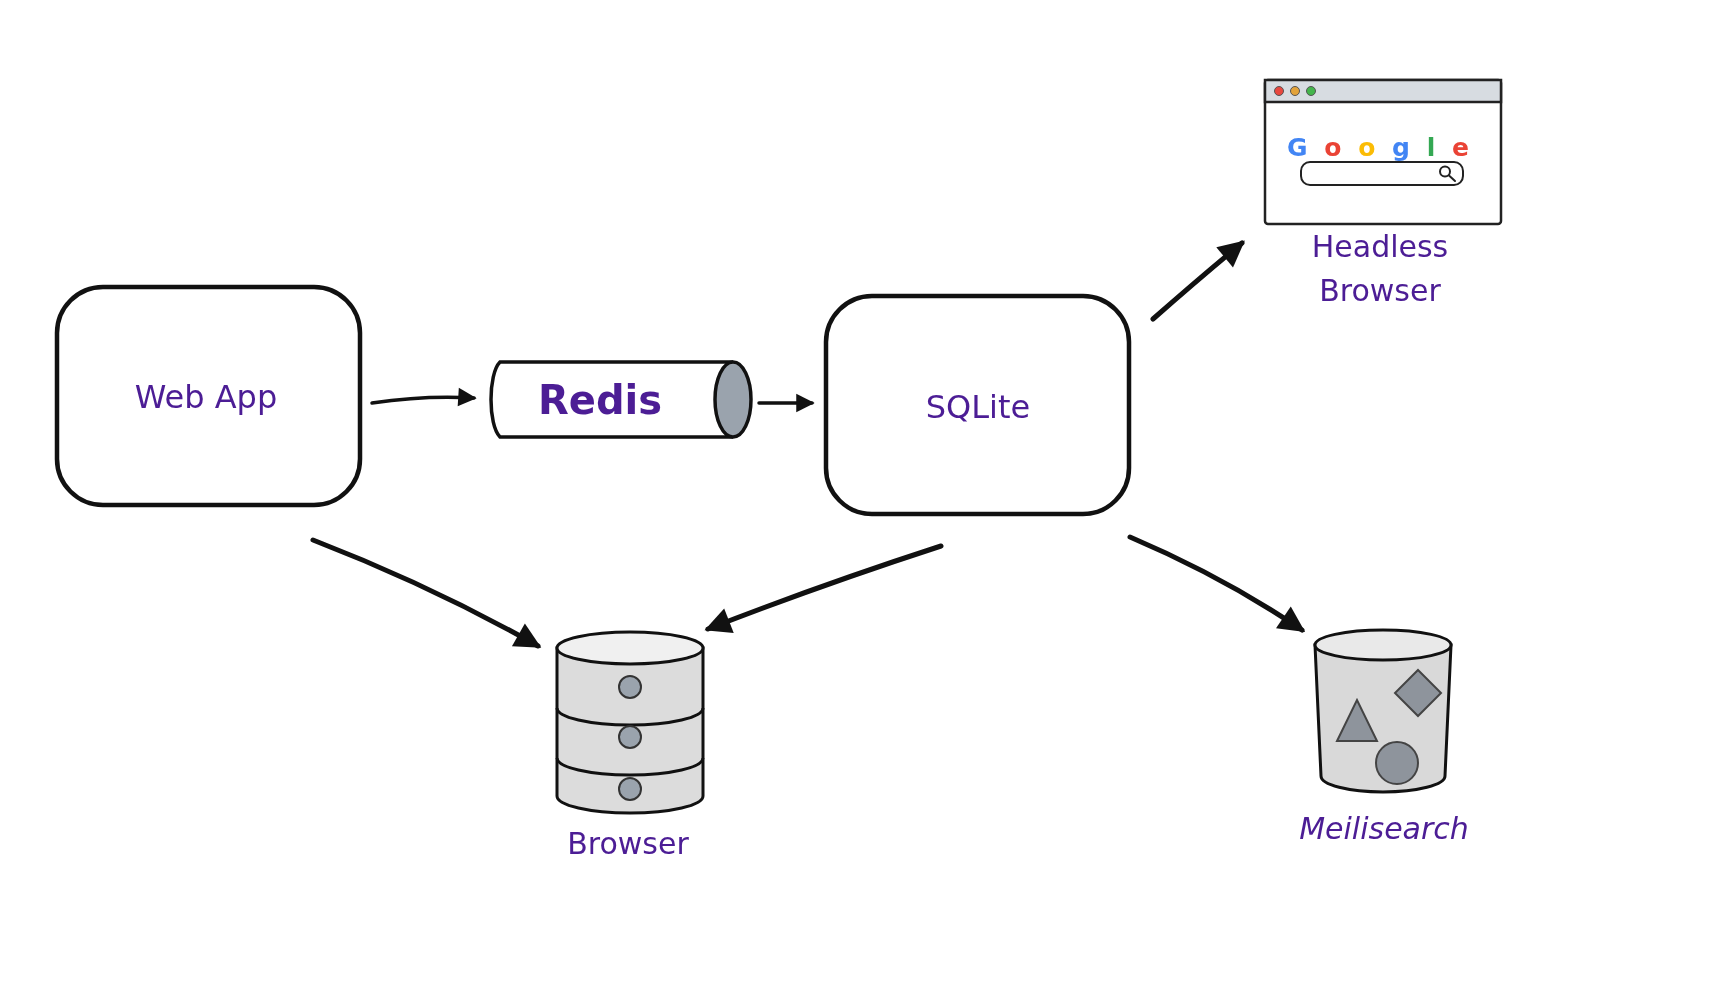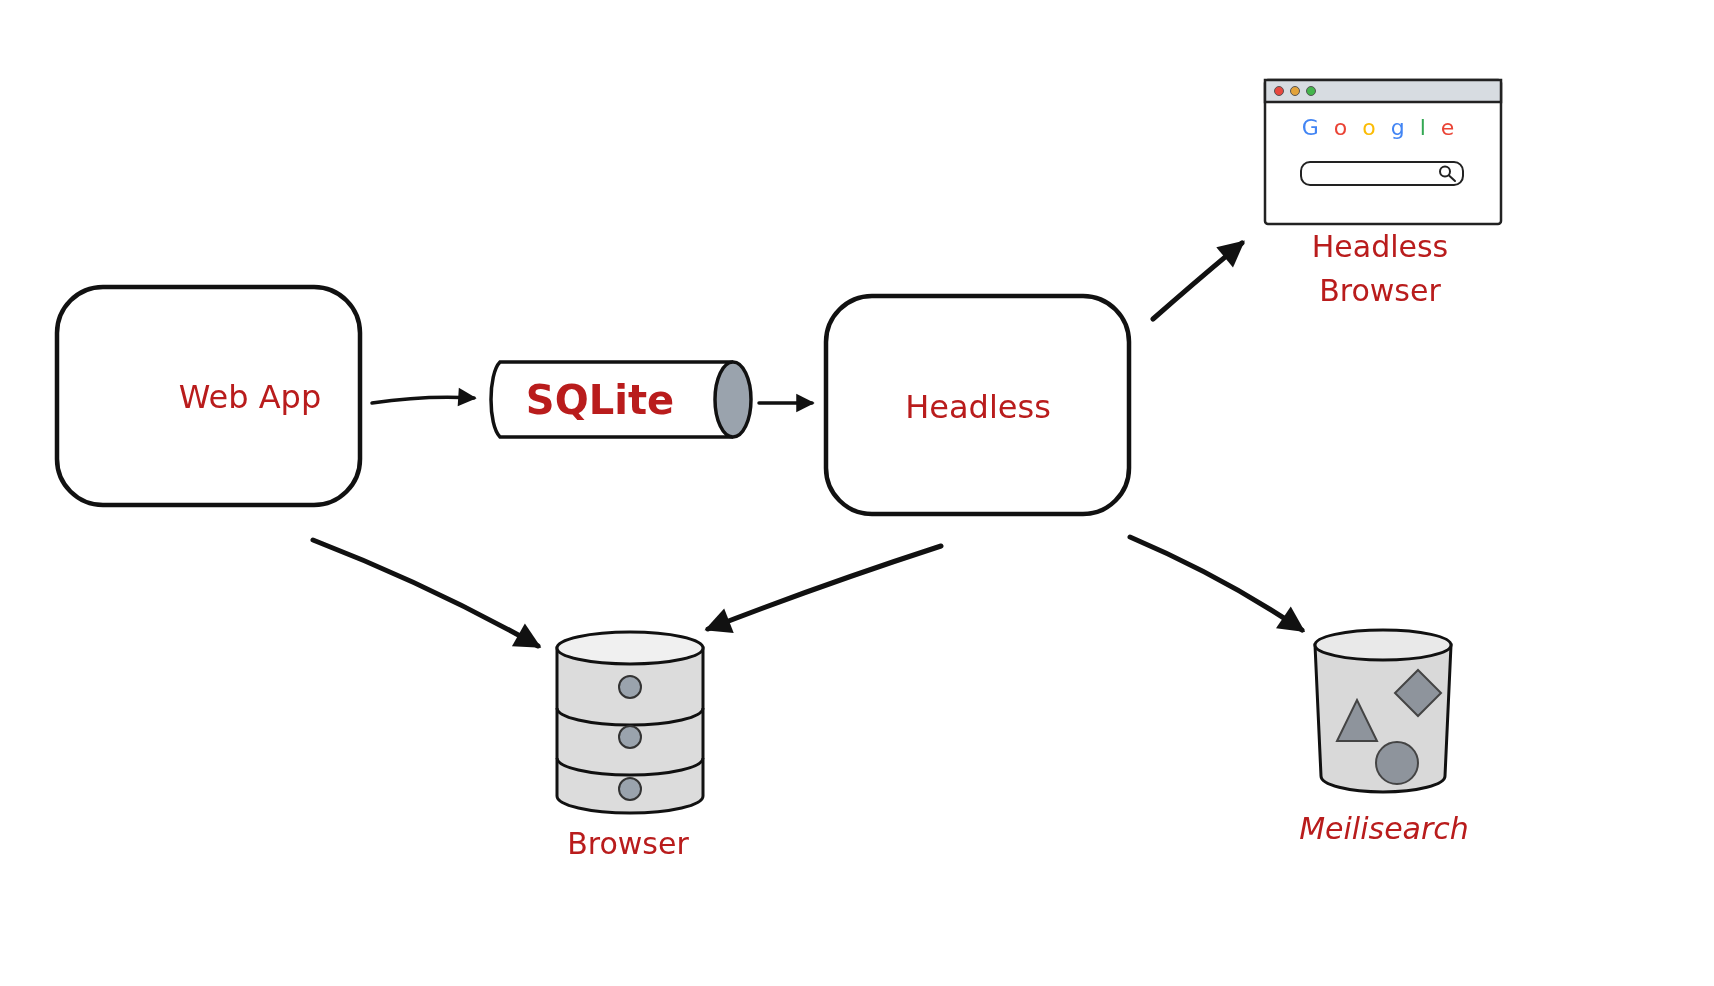--- a/index.html
+++ b/index.html
@@ -7,36 +7,36 @@
     position:relative;
     width:1714px;height:986px;
     background:#ffffff;
     overflow:hidden;
     font-family:"DejaVu Sans", sans-serif;
   }
   .diagram-svg{position:absolute;left:0;top:0;}
   .label{
     position:absolute;
     transform:translate(-50%,-50%);
-    color:#b91c1c;
+    color:#4c1d95;
     text-align:center;
     white-space:nowrap;
     font-family:"DejaVu Sans", sans-serif;
   }
-  .lbl-webapp   {left:206px;  top:397px; font-size:32px; font-weight:500;margin-left:44px;}
+  .lbl-webapp   {left:206px;  top:397px; font-size:32px; font-weight:500;}
   .lbl-redis    {left:600px;  top:400px; font-size:40px; font-weight:600;}
   .lbl-workers  {left:978px;  top:407px; font-size:32px; font-weight:500;}
   .lbl-headless {left:1380px; top:268px; font-size:30px; font-weight:500;
                  width:180px; white-space:normal; line-height:1.45;}
   .lbl-sqlite   {left:628px;  top:843px; font-size:30px; font-weight:500;}
   .lbl-meili    {left:1384px; top:828px; font-size:30px; font-weight:500;font-style:italic;}
   .google-logo{
-    position:absolute;left:1380px;top:127px;
+    position:absolute;left:1380px;top:147px;
     transform:translate(-50%,-50%);
-    font-size:22px;font-weight:normal;letter-spacing:4px;
+    font-size:25px;font-weight:bold;letter-spacing:4px;
     font-family:"DejaVu Sans", sans-serif;
   }
   .google-logo span{display:inline-block;}
 </style>
 </head>
 <body>
 
 <div class="canvas">
 
   <svg class="diagram-svg" width="1714" height="986" viewBox="0 0 1714 986">
@@ -88,22 +88,22 @@
     <g>
       <path d="M1315,645 L1321,776 A62,16 0 0 0 1445,776 L1451,645 Z" fill="#d9d9d9" stroke="#111111" stroke-width="3"></path>
       <ellipse cx="1383" cy="645" rx="68" ry="15" fill="#e9e9e9" stroke="#111111" stroke-width="3"></ellipse>
       <path d="M1337,741 L1357,700 L1377,741 Z" fill="#8e949c" stroke="#444444" stroke-width="2"></path>
       <path d="M1418,670 L1441,693 L1418,716 L1395,693 Z" fill="#8e949c" stroke="#444444" stroke-width="2"></path>
       <circle cx="1397" cy="763" r="21" fill="#8e949c" stroke="#444444" stroke-width="2"></circle>
     </g>
   </svg>
 
   <div class="label lbl-webapp">Web App</div>
-  <div class="label lbl-redis">SQLite</div>
-  <div class="label lbl-workers">Headless</div>
+  <div class="label lbl-redis">Redis</div>
+  <div class="label lbl-workers">SQLite</div>
   <div class="label lbl-headless">Headless Browser</div>
   <div class="label lbl-sqlite">Browser</div>
   <div class="label lbl-meili">Meilisearch</div>
 
   <div class="google-logo">
     <span style="color:#4285F4">G</span>
     <span style="color:#EA4335">o</span>
     <span style="color:#FBBC05">o</span>
     <span style="color:#4285F4">g</span>
     <span style="color:#34A853">l</span>

